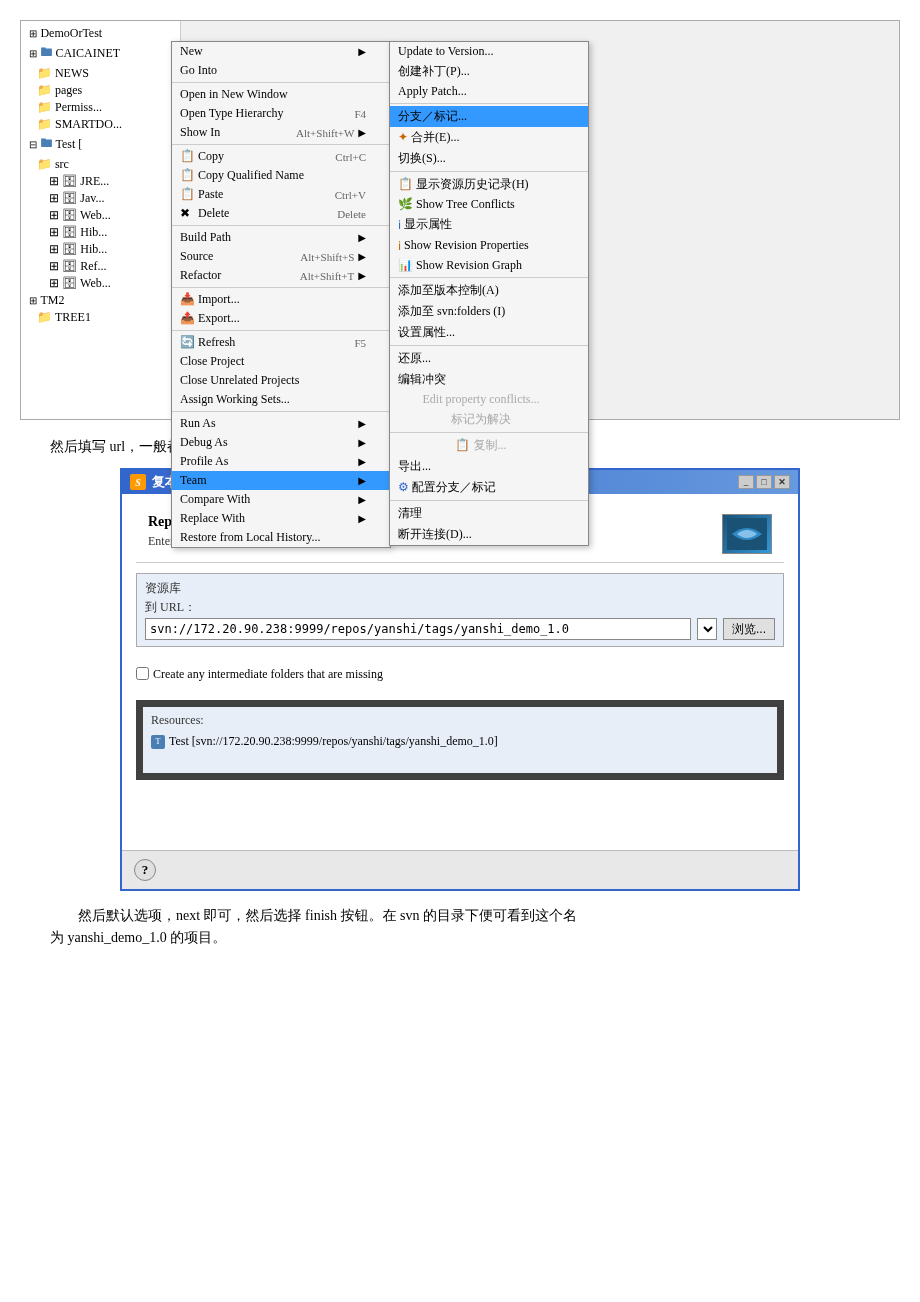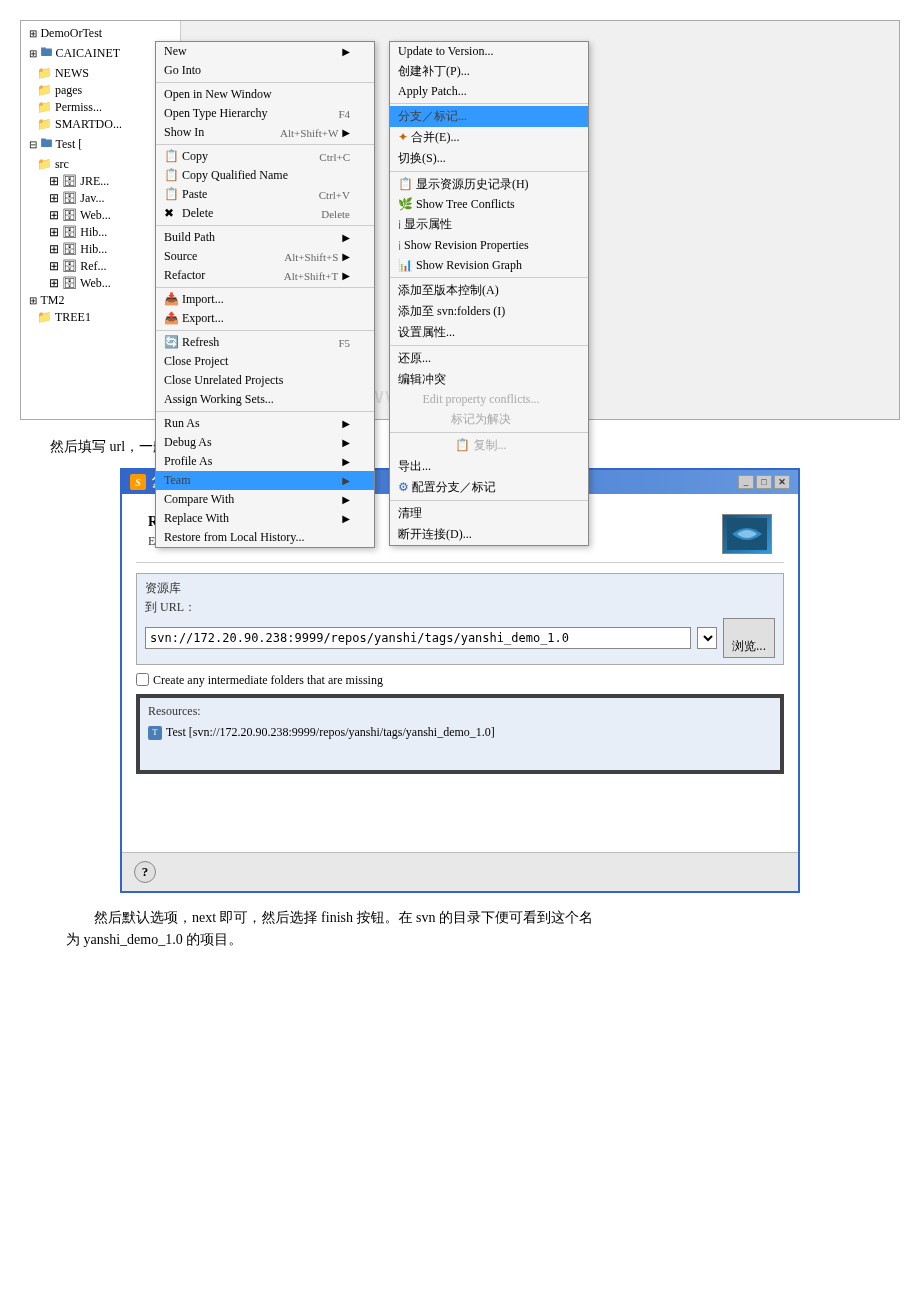--- a/index.html
+++ b/index.html
@@ -50,39 +50,39 @@
     }
     .tree-icon { font-size: 10px; }
     .tree-indent-1 { padding-left: 16px; }
     .tree-indent-2 { padding-left: 28px; }
     .folder-icon { color: #f5c518; }
     .project-icon { color: #4a7fb5; }
 
     
     .context-menu-primary {
       position: absolute;
-      left: 134px;
+      left: 150px;
       top: 20px;
       width: 220px;
       background: #f5f5f5;
       border: 1px solid #888;
       box-shadow: 2px 2px 6px rgba(0,0,0,0.25);
       z-index: 10;
       font-size: 12px;
     }
     .cm-item {
       padding: 2px 24px 2px 8px;
       display: flex;
       justify-content: space-between;
       align-items: center;
       cursor: pointer;
       white-space: nowrap;
       position: relative;
     }
-    .cm-item.highlighted { background: #3399ff; color: #404040; }
+    .cm-item.highlighted { background: #3399ff; color: #000000; }
     .cm-item.disabled { color: #aaa; cursor: default; justify-content: center; }
     .cm-separator { border-top: 1px solid #ccc; margin: 2px 0; }
     .cm-shortcut { font-size: 11px; color: #666; margin-left: 20px; }
     .cm-arrow { font-size: 10px; }
     .cm-icon { width: 16px; display: inline-block; margin-right: 2px; }
     .cm-item-label { display: flex; align-items: center; }
 
     
     .context-menu-secondary {
       position: absolute;
@@ -198,21 +198,21 @@
       display: flex;
       align-items: center;
       justify-content: center;
       color: #fff;
       font-size: 8px;
     }
     .dialog-field-group {
       border: 1px solid #aaa;
       background: #e8eef8;
       padding: 6px 8px;
-      margin-bottom: 8px;
+      margin-bottom: 20px;
     }
     .dialog-field-label {
       font-size: 12px;
       color: #333;
       margin-bottom: 2px;
     }
     .dialog-input-row {
       display: flex;
       gap: 6px;
       align-items: center;
@@ -220,46 +220,46 @@
     .dialog-input {
       flex: 1;
       height: 22px;
       border: 1px solid #888;
       background: #fff;
       padding: 0 4px;
       font-size: 12px;
       font-family: monospace;
     }
     .dialog-browse-btn {
-      padding: 19px 8px;
+      padding: 2px 8px;
       border: 1px solid #888;
       background: #e0e0e0;
       cursor: pointer;
       font-size: 12px;
       height: 22px;
     }
     .dialog-select {
       width: 20px;
       border: 1px solid #888;
       background: #fff;
       height: 22px;
     }
     .dialog-checkbox-row {
       display: flex;
       align-items: flex-start;
       gap: 4px;
-      margin: 6px 0;
+      margin: 18px 0;
       font-size: 12px;
     }
     .dialog-resources-group {
-      border: 4px solid #404040;
+      border: 7px solid #404040;
       background: #e8eef8;
       padding: 6px 8px;
       min-height: 80px;
-      margin-bottom: 8px;
+      margin-bottom: 0;
     }
     .dialog-resources-label {
       font-size: 12px;
       color: #333;
       margin-bottom: 4px;
     }
     .dialog-resource-item {
       display: flex;
       align-items: center;
       gap: 4px;
@@ -314,21 +314,21 @@
       display: flex;
       align-items: center;
       justify-content: center;
       cursor: pointer;
       font-size: 13px;
       font-weight: bold;
     }
 
     
     .bottom-text {
-      margin: 14px 0 0 46px;
+      margin: 14px 0 0 30px;
       font-size: 14px;
       font-family: "SimSun", "宋体", serif;
       line-height: 1.6;
     }
     .bottom-text .indent {
       text-indent: 2em;
     }
   </style>
 </head>
 <body>

